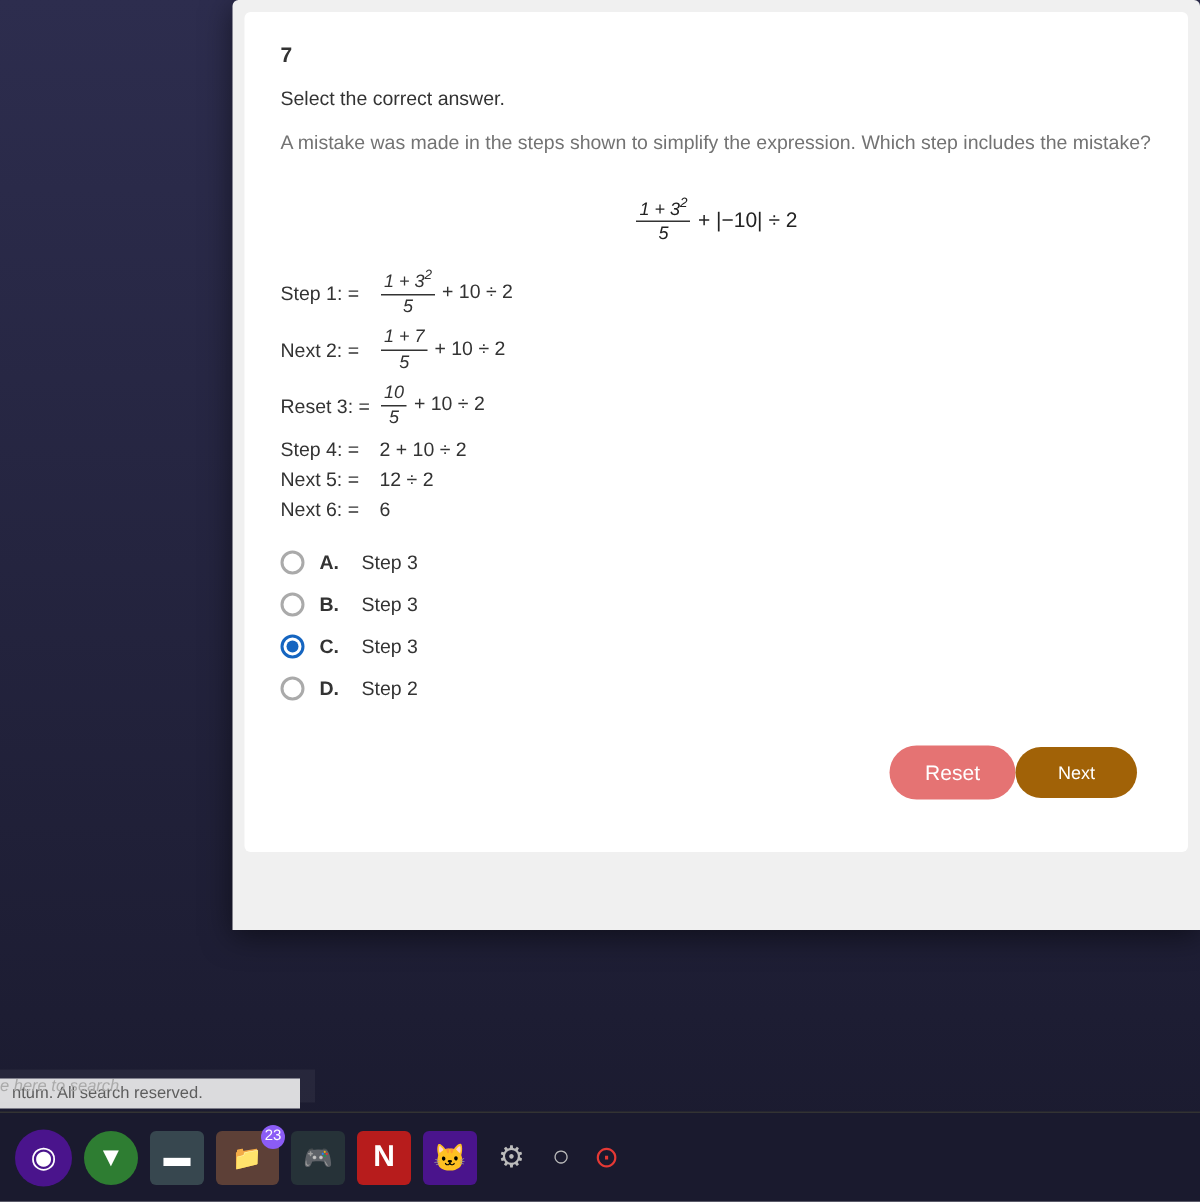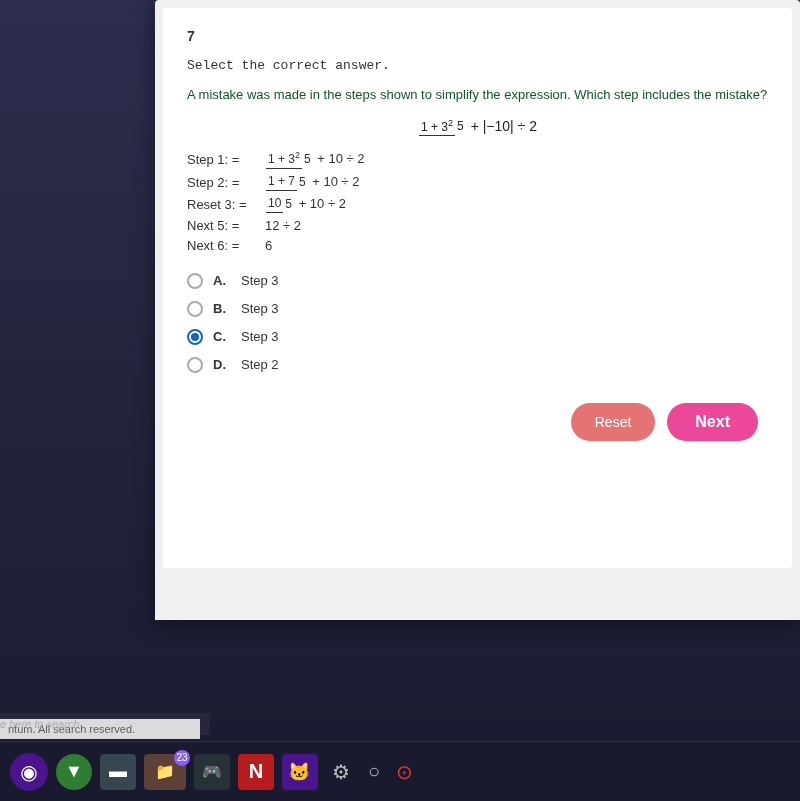--- a/index.html
+++ b/index.html
@@ -45,42 +45,43 @@
       font-size: 14px;
       font-weight: bold;
       color: #333;
       margin-bottom: 14px;
     }
 
     .instruction {
       font-size: 13px;
       color: #333;
       margin-bottom: 12px;
-      font-family: Liberation Mono, monospace;
     }
 
     .problem-text {
       font-size: 13px;
-      color: #14532d;
-      margin-bottom: 12px;
+      color: #737373;
+      margin-bottom: 24px;
       line-height: 1.6;
     }
 
     .expression-main {
       text-align: center;
       font-size: 14px;
       margin-bottom: 14px;
       color: #222;
     }
 
     .fraction {
       display: inline-flex;
+      flex-direction: column;
       align-items: center;
       vertical-align: middle;
       margin: 0 1px;
+      font-style: italic;
     }
 
     .fraction .num {
       border-bottom: 1px solid #333;
       padding: 0 2px;
       font-size: 12px;
       line-height: 1.3;
     }
 
     .fraction .den {
@@ -97,21 +98,21 @@
     .steps {
       margin-bottom: 20px;
     }
 
     .step-line {
       font-size: 13px;
       color: #333;
       margin-bottom: 5px;
       display: flex;
       align-items: center;
-      gap: 16px;
+      gap: 4px;
     }
 
     .step-label {
       font-weight: normal;
       min-width: 62px;
     }
 
     .options {
       margin-top: 16px;
     }
@@ -150,45 +151,46 @@
     }
 
     .option-letter {
       font-weight: bold;
       min-width: 18px;
     }
 
     .button-row {
       display: flex;
       justify-content: flex-end;
-      gap: 12px;
+      gap: 0;
       margin-top: 30px;
       padding-right: 10px;
+      align-items: center;
     }
 
     .btn-reset {
       background: #e57373;
       color: white;
       border: none;
       border-radius: 20px;
       padding: 10px 24px;
       font-size: 14px;
       cursor: pointer;
       font-weight: 500;
     }
 
     .btn-next {
-      background: #ec4899;
+      background: #a16207;
       color: white;
       border: none;
       border-radius: 20px;
       padding: 10px 28px;
-      font-size: 16px;
+      font-size: 12px;
       cursor: pointer;
-      font-weight: 700;
+      font-weight: 400;
     }
 
     
     .taskbar {
       position: absolute;
       bottom: 0;
       left: 0;
       width: 800px;
       height: 60px;
       background: #1a1a2e;
@@ -284,41 +286,45 @@
         <span>
           <span class="fraction">
             <span class="num">1 + 3<sup>2</sup></span>
             <span class="den">5</span>
           </span>
           + 10 ÷ 2
         </span>
       </div>
 
       <div class="step-line">
-        <span class="step-label">Step 2: =</span>
+        <span class="step-label">Next 2: =</span>
         <span>
           <span class="fraction">
             <span class="num">1 + 7</span>
             <span class="den">5</span>
           </span>
           + 10 ÷ 2
         </span>
       </div>
 
       <div class="step-line">
         <span class="step-label">Reset 3: =</span>
         <span>
           <span class="fraction">
             <span class="num">10</span>
             <span class="den">5</span>
           </span>
           + 10 ÷ 2
         </span>
       </div>
 
+      <div class="step-line">
+        <span class="step-label">Step 4: =</span>
+        <span>2 + 10 ÷ 2</span>
+      </div>
 
       <div class="step-line">
         <span class="step-label">Next 5: =</span>
         <span>12 ÷ 2</span>
       </div>
 
       <div class="step-line">
         <span class="step-label">Next 6: =</span>
         <span>6</span>
       </div>

